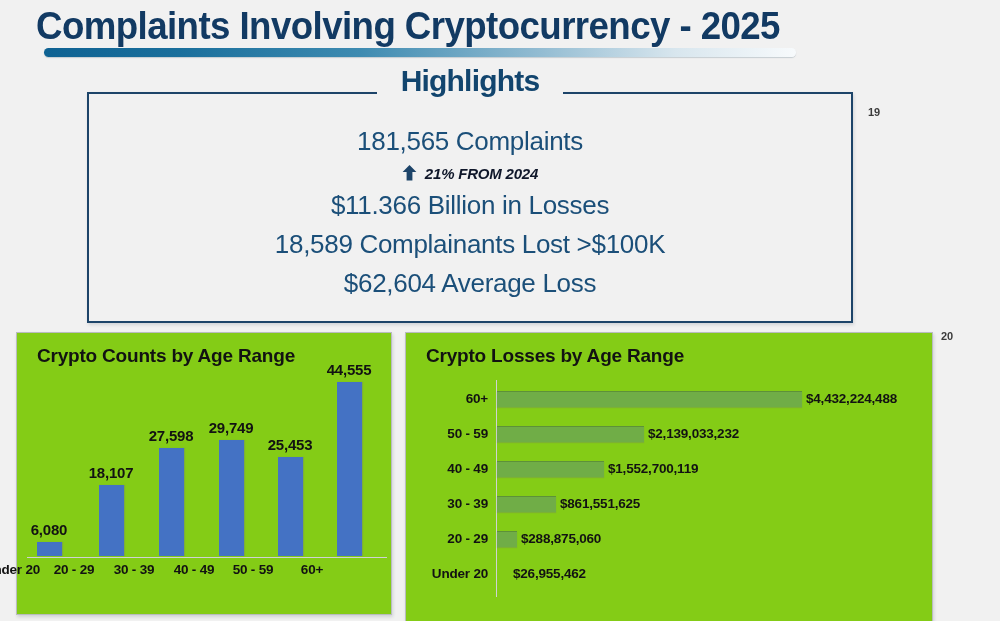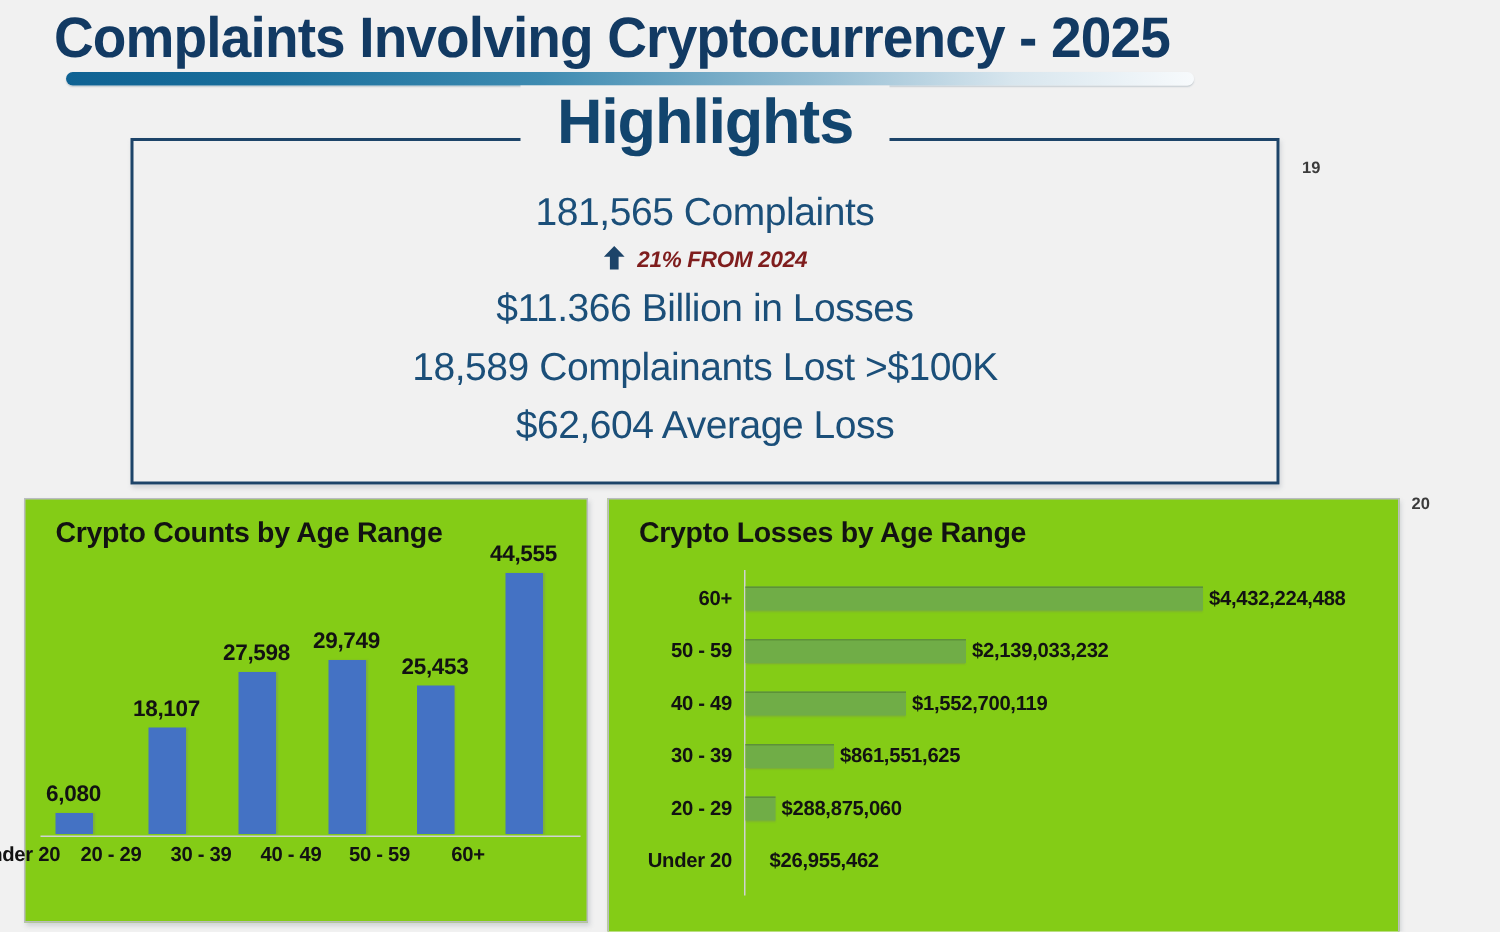--- a/index.html
+++ b/index.html
@@ -63,21 +63,21 @@
     border: 2px solid #1d4469;
     box-sizing: border-box;
     box-shadow: 1px 2px 3px rgba(140,150,160,0.30);
   }
   #highlights-title {
     position: absolute;
     left: 0;
     top: -36px;
     width: 100%;
     text-align: center;
-    font-size: 42px;
+    font-size: 30px;
     font-weight: bold;
     color: #12456e;
     letter-spacing: -0.8px;
     line-height: 46px;
   }
   #highlights-title span {
     background: #f1f1f1;
     padding: 0 24px;
   }
   #highlights-body {
@@ -92,21 +92,21 @@
     font-size: 26px;
     line-height: 39px;
     white-space: nowrap;
     letter-spacing: -0.3px;
   }
   .hl-delta {
     font-size: 15px;
     line-height: 25px;
     font-weight: bold;
     font-style: italic;
-    color: #7f1d1d;
+    color: #0f172a;
     white-space: nowrap;
     letter-spacing: -0.2px;
   }
   .hl-delta .arrow-up {
     display: inline-block;
     vertical-align: -2px;
     margin-right: 8px;
   }
   .hl-delta .arrow-up svg { display: block; }
 

